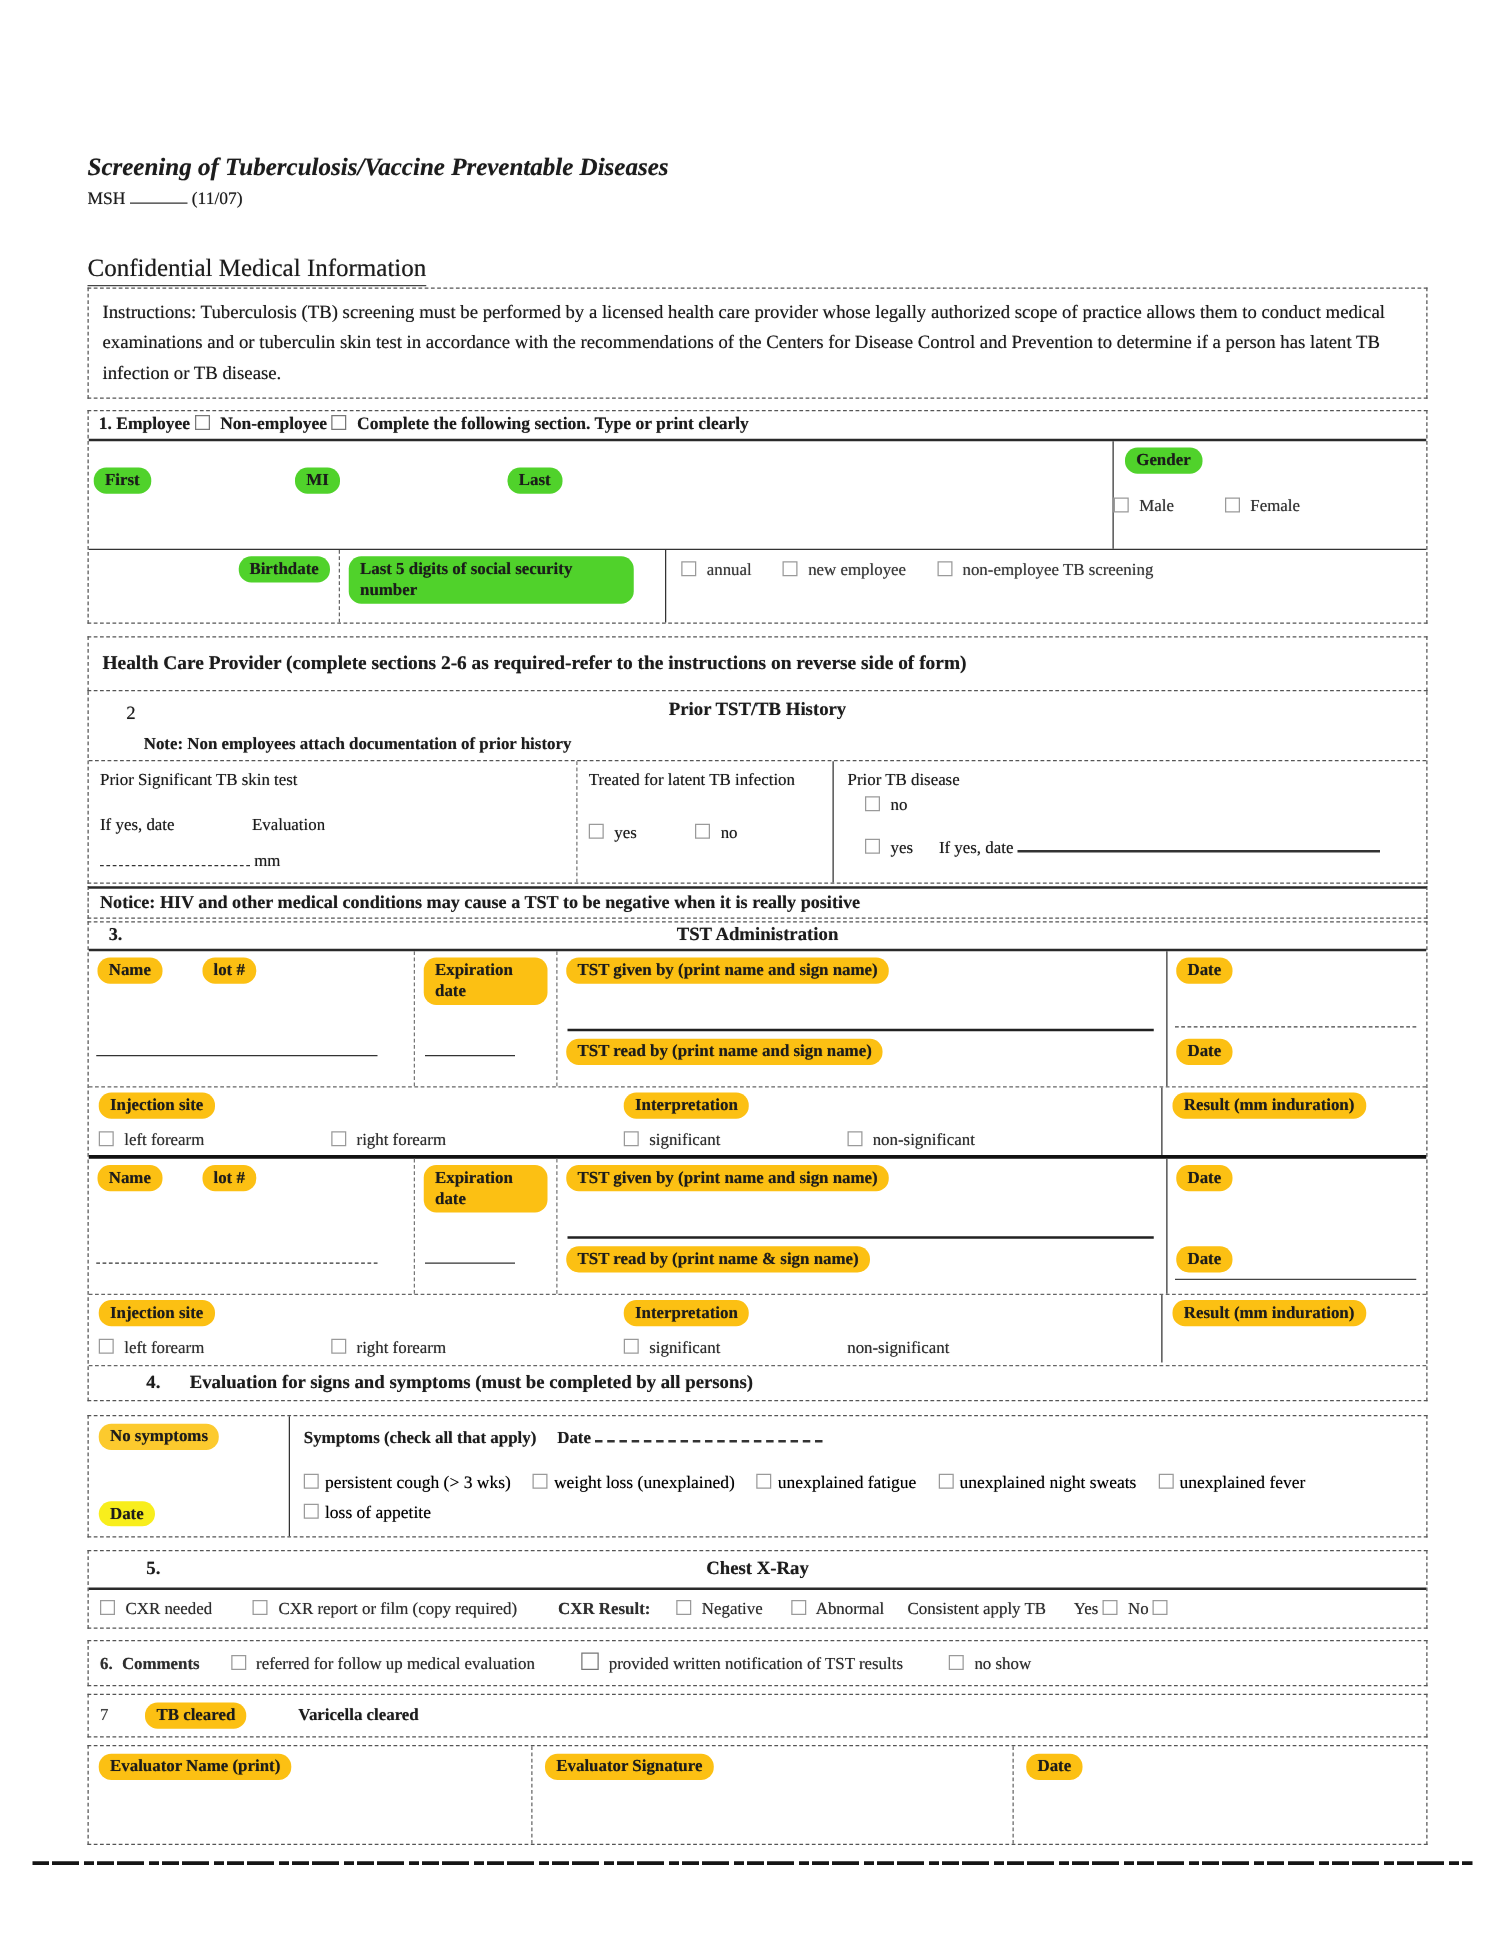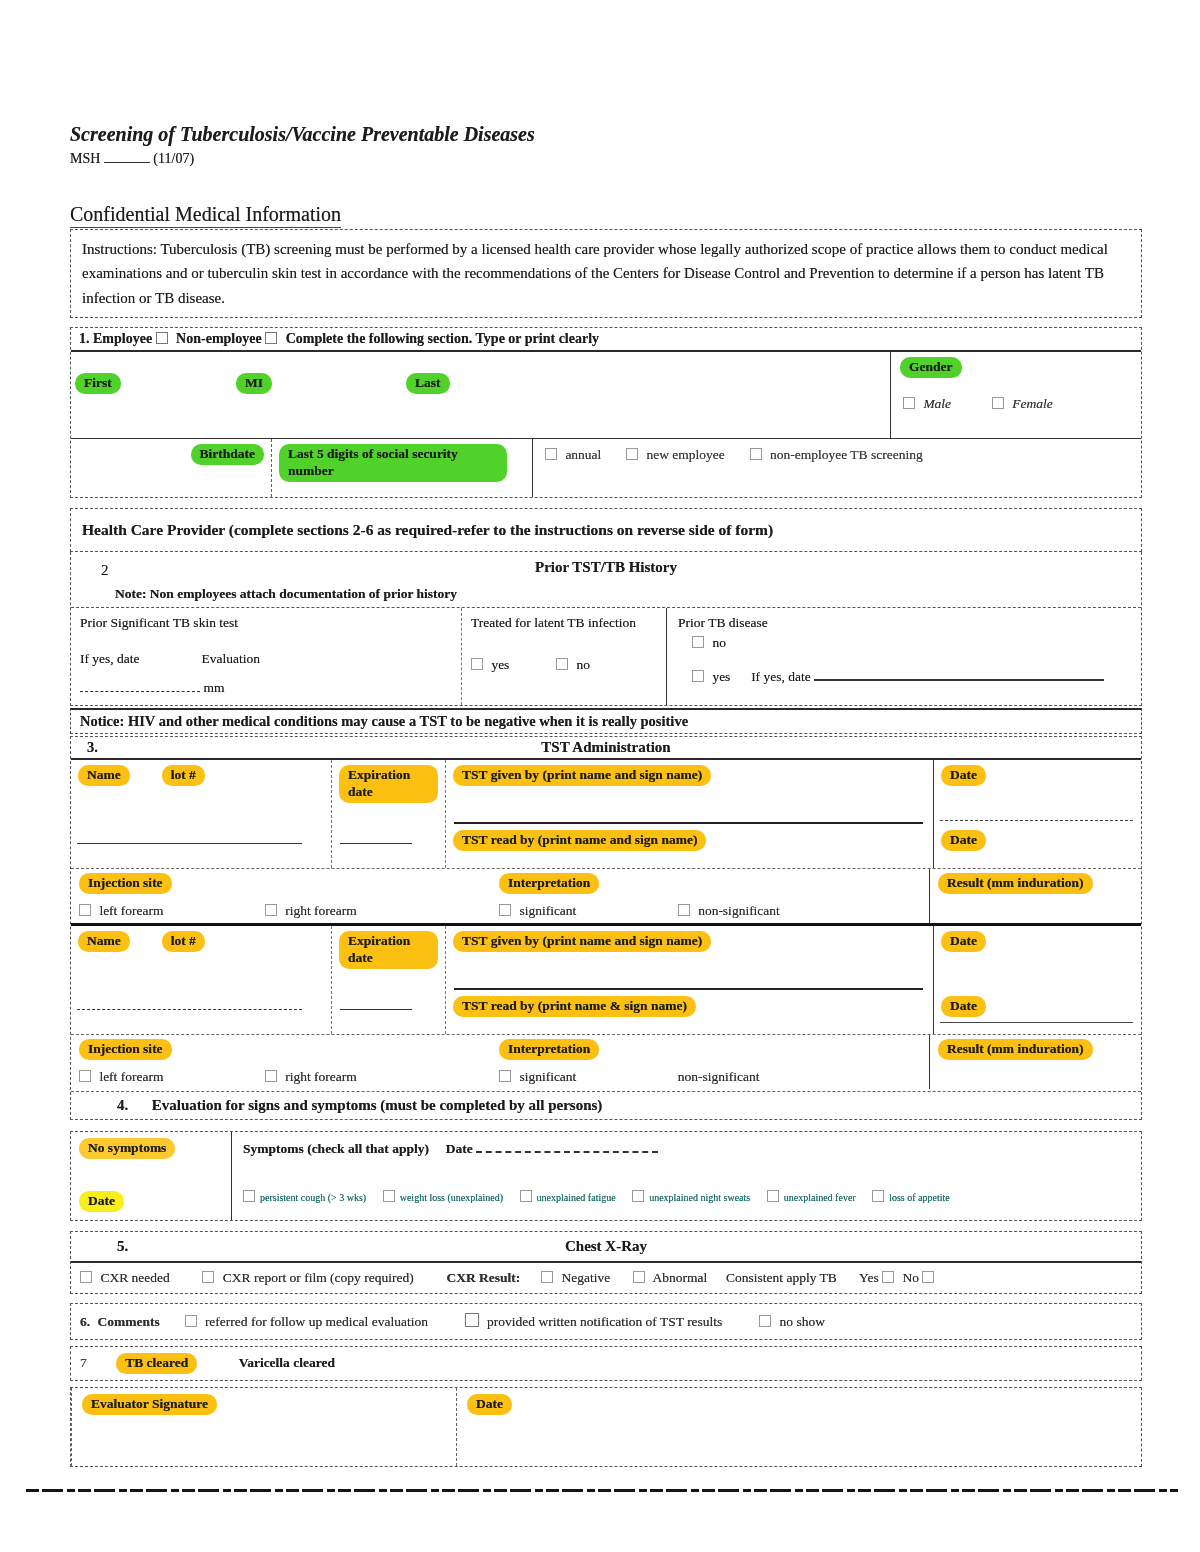--- a/index.html
+++ b/index.html
@@ -27,21 +27,21 @@
   .pill.gold{background:#fcc013;}
   .pill.yellow{background:#f8ee1c;}
 
   
   .s1{margin-top:9px;}
   .s1-header{font-weight:bold;font-size:14px;padding:3px 8px;border-bottom:2px solid #2a2a2a;}
   .s1-rowA{display:flex;height:86px;}
   .s1-main{flex:1;position:relative;padding:5px 6px;margin-top:16px;}
   .s1-main .pill{position:absolute;top:5px;}
   .s1-gender{width:232px;border-left:1.5px solid #333;padding:5px 9px;position:relative;font-size:13.5px;}
-  .s1-sex{position:absolute;top:44px;left:12px;color:#333;font-style:italic;}
+  .s1-sex{position:absolute;top:44px;left:0;color:#333;}
   .s1-rowB{display:flex;border-top:1.5px solid #333;min-height:58px;}
   .s1-bd{width:186px;padding:5px 7px;text-align:right;}
   .s1-ssn{width:246px;border-left:1.5px dashed #666;padding:5px 7px;}
   .s1-ssn .pill{max-width:210px;}
   .s1-type{flex:1;border-left:1.5px solid #333;padding:8px 12px;color:#3a3a3a;font-size:13.5px;}
 
   .provider{margin-top:10px;padding:12px 11px;font-weight:bold;font-size:15.5px;}
 
   
   .s2{margin-top:0;border-top:none;}
@@ -79,21 +79,21 @@
   .inj .opts{margin-top:9px;color:#2e2e2e;}
   .inj .opt2{display:inline-block;margin-left:98px;}
 
   
   .s4-head{margin-top:2px;padding:5px 0 5px 46px;font-weight:bold;font-size:15px;}
   .s4-body{margin-top:11px;display:flex;min-height:88px;font-size:13.5px;}
   .s4-left{width:144px;position:relative;padding:6px 8px;}
   .s4-date{position:absolute;left:8px;bottom:8px;}
   .s4-right{flex:1;border-left:1.5px solid #333;padding:7px 11px;}
   .s4-symline{font-weight:bold;}
-  .s4-checks{margin-top:32px;color:#0f766e;font-size:10px;line-height:1.7;}
+  .s4-checks{margin-top:17px;color:#000000;font-size:14px;line-height:1.7;}
   .s4-checks .item{margin-right:14px;white-space:nowrap;}
 
   
   .s5{margin-top:10px;}
   .s5-titlerow{position:relative;padding:6px 0;border-bottom:2px solid #2a2a2a;}
   .s5-num{position:absolute;left:46px;top:6px;font-weight:bold;font-size:15px;}
   .s5-title{text-align:center;font-weight:bold;font-size:15px;}
   .s5-row{padding:7px 9px;font-size:13.5px;color:#2e2e2e;}
   .s5-row .gap{display:inline-block;width:26px;}
 
@@ -406,20 +406,23 @@
       <span>no show</span>
     </div>
 
     <div class="box s7">
       <span class="num">7</span>
       <span class="pill gold">TB cleared</span>
       <span class="varicella">Varicella cleared</span>
     </div>
 
     <div class="box footer-row">
+      <div class="f-c1">
+        <span class="pill gold">Evaluator Name (print)</span>
+      </div>
       <div class="f-c2">
         <span class="pill gold">Evaluator Signature</span>
       </div>
       <div class="f-c3">
         <span class="pill gold">Date</span>
       </div>
     </div>
 
   </div>
 

